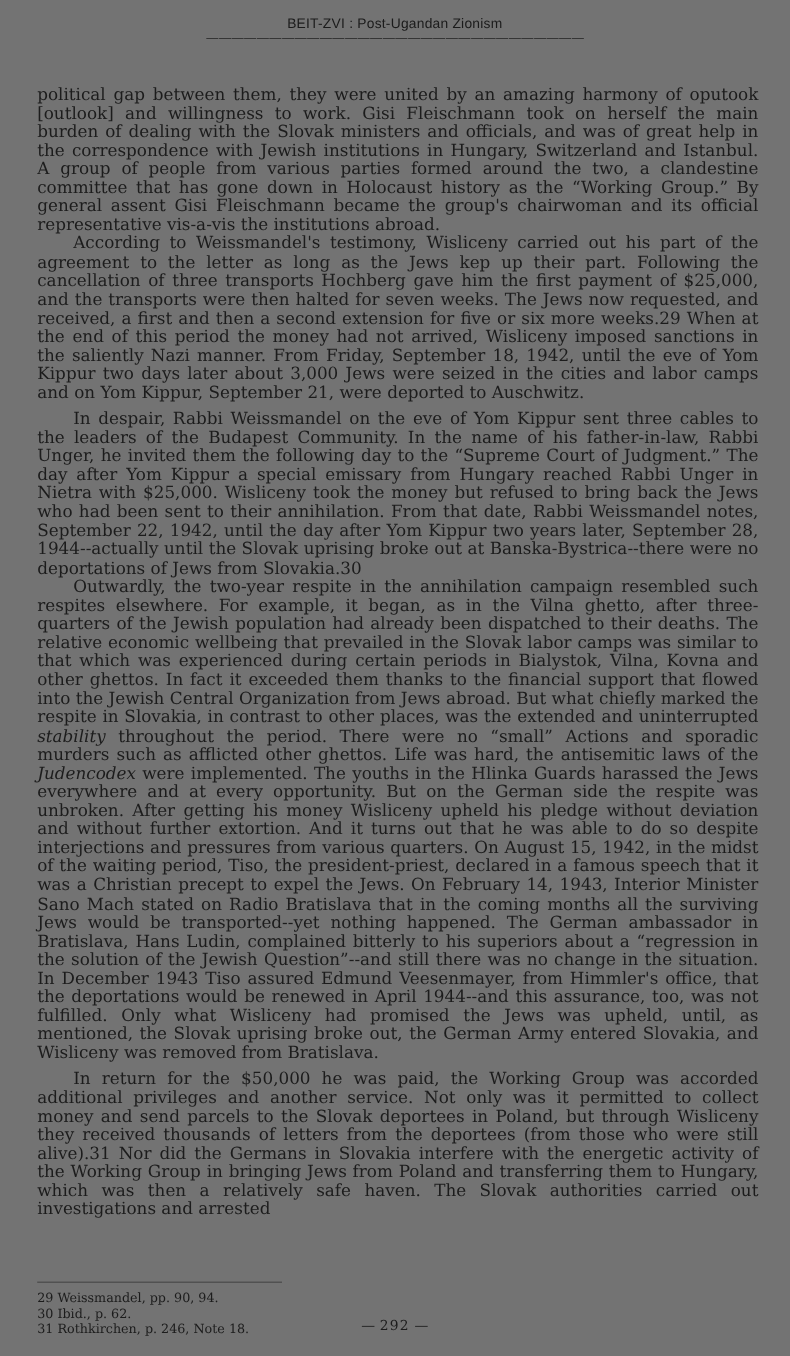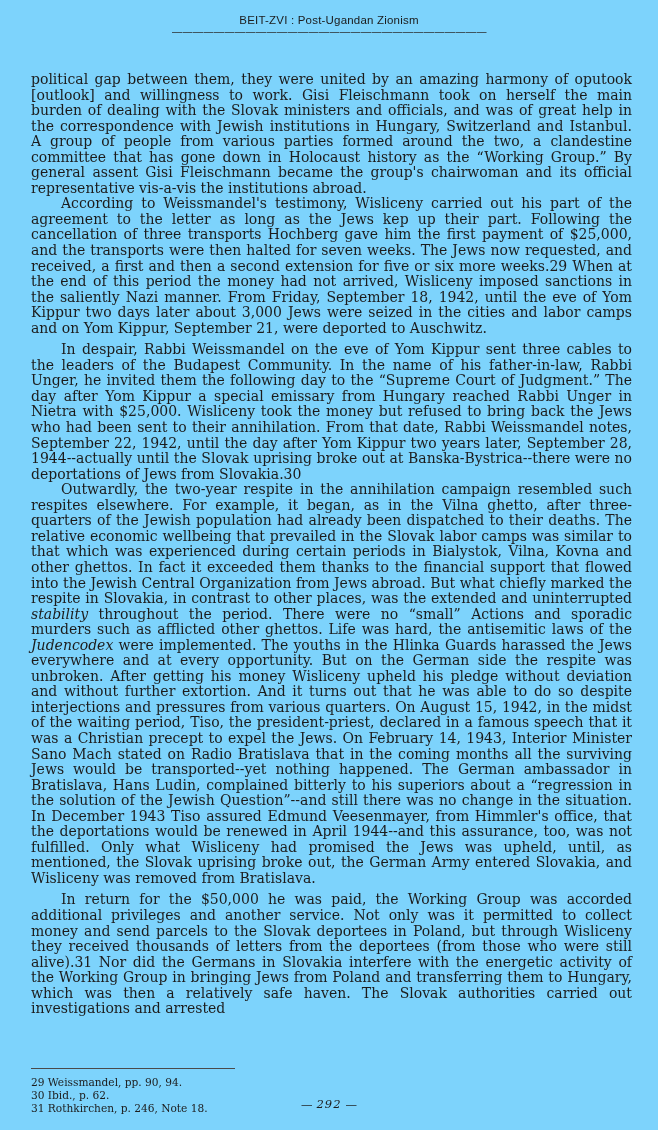--- a/index.html
+++ b/index.html
@@ -4,21 +4,21 @@
 <style>
   html, body {
     margin: 0;
     padding: 0;
     background: #ffffff;
   }
   .page {
     position: relative;
     width: 658px;
     height: 1130px;
-    background: #7dd3fc;
+    background: #737373;
     color: #1b1b1b;
     overflow: hidden;
     font-family: "DejaVu Serif", serif;
   }
 
   
   .page-header {
     position: absolute;
     top: 14px;
     left: 0;
@@ -84,21 +84,21 @@
   
   .page-number {
     position: absolute;
     top: 1097px;
     left: 0;
     right: 0;
     text-align: center;
     font-size: 11.5px;
     color: #1c1c1c;
   }
-  .page-number .num { margin: 0 4px; letter-spacing: 1px; font-style: italic; }
+  .page-number .num { margin: 0 4px; letter-spacing: 1px; }
 </style>
 </head>
 <body>
 
 <div class="page">
 
   <div class="page-header">
     <div class="running-title">BEIT-ZVI : Post-Ugandan Zionism</div>
     <div class="header-rule">——————————————————————————————</div>
   </div>

